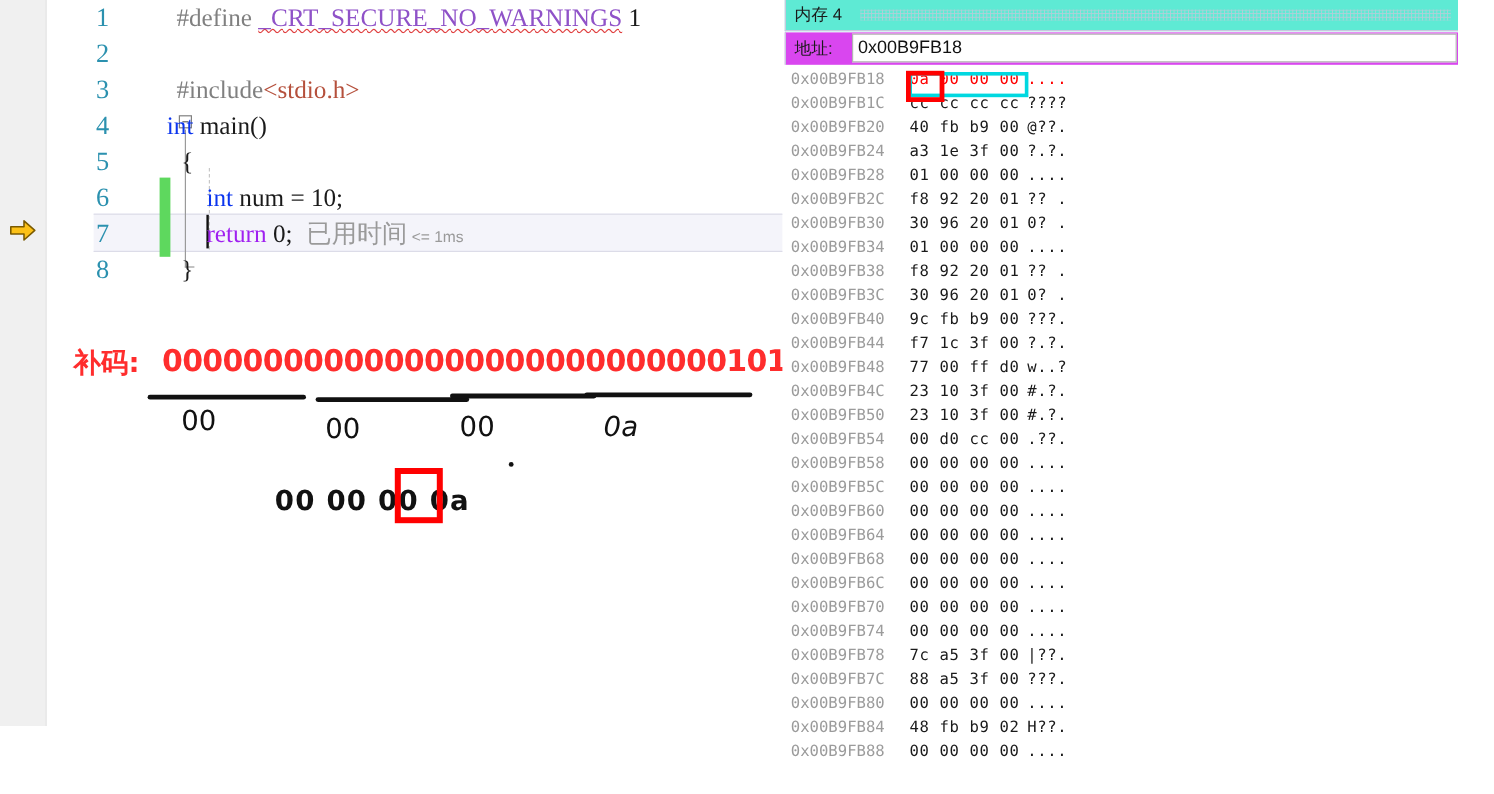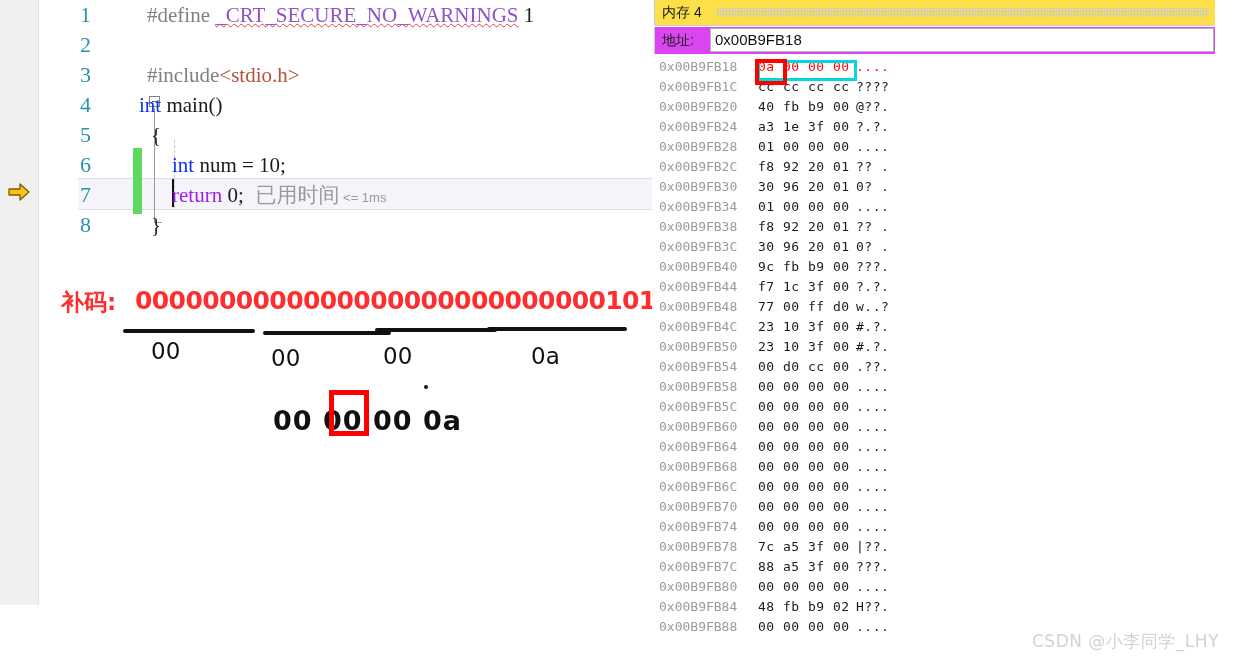--- a/index.html
+++ b/index.html
@@ -172,25 +172,24 @@
     font-family: "DejaVu Sans", sans-serif;
   }
   #annot-hex-label {
     position: absolute; left: 22px; top: 158px;
     font-size: 22px; font-weight: 700;
     color: #ff2d2d;
     font-family: "DejaVu Sans", sans-serif;
   }
   #annot-hex-value {
     position: absolute; left: 190px; top: 160px;
-    font-size: 27px; font-weight: 600;
+    font-size: 23px; font-weight: 600;
     color: #111111;
     letter-spacing: 1px;
     font-family: "DejaVu Sans", sans-serif;
-    margin-left: 44px;
   }
   #annot-hex-box {
     position: absolute;
     left: 290px; top: 145px;
     width: 40px; height: 46px;
     border: 5px solid #ff0000;
     box-sizing: border-box;
   }
   #annot-dot {
     position: absolute;
@@ -243,21 +242,21 @@
   #memory-panel {
     position: absolute;
     left: 654px; top: 0;
     width: 561px; height: 662px;
     background: #ffffff;
   }
   #mem-title-bar {
     position: absolute;
     left: 0; top: 0;
     width: 561px; height: 26px;
-    background: #fde047;
+    background: #5eead4;
     border-bottom: 1px solid #c6cade;
     border-left: 1px solid #c6cade;
     box-sizing: border-box;
   }
   #mem-title-text {
     position: absolute;
     left: 7px; top: 4px;
     font-size: 14px; color: #1a1a1a;
   }
   #mem-title-grip {
@@ -402,21 +401,21 @@
       <div id="annot-binary-value">00000000000000000000000000001010</div>
 
       <div class="group-underline" style="left:84px; top:84px; width:132px;"></div>
       <div class="group-underline" style="left:224px; top:86px; width:128px;"></div>
       <div class="group-underline" style="left:336px; top:83px; width:122px;"></div>
       <div class="group-underline" style="left:448px; top:82px; width:140px;"></div>
 
       <div class="group-label" style="left:112px; top:93px;">00</div>
       <div class="group-label" style="left:232px; top:100px;">00</div>
       <div class="group-label" style="left:344px; top:98px;">00</div>
-      <div class="group-label" style="left:492px; top:98px;">0a</div>
+      <div class="group-label" style="left:464px; top:98px;font-style:italic;">0a</div>
 
       <div id="annot-dot"></div>
 
       <div id="annot-hex-value">00 00 00 0a</div>
       <div id="annot-hex-box"></div>
     </div>
 
   </div>
 
   <div id="memory-panel">
@@ -460,14 +459,13 @@
         <div class="mem-row"><span class="mem-addr">0x00B9FB7C</span><span class="mem-bytes">88 a5 3f 00</span><span class="mem-ascii">???.</span></div>
         <div class="mem-row"><span class="mem-addr">0x00B9FB80</span><span class="mem-bytes">00 00 00 00</span><span class="mem-ascii">....</span></div>
         <div class="mem-row"><span class="mem-addr">0x00B9FB84</span><span class="mem-bytes">48 fb b9 02</span><span class="mem-ascii">H??.</span></div>
         <div class="mem-row"><span class="mem-addr">0x00B9FB88</span><span class="mem-bytes">00 00 00 00</span><span class="mem-ascii">....</span></div>
       </div>
   </div>
 
   <div id="mem-cyan-box"></div>
   <div id="mem-red-box"></div>
 
-  <div id="watermark">CSDN @小李同学_LHY</div>
 </div>
 
 </body></html>

